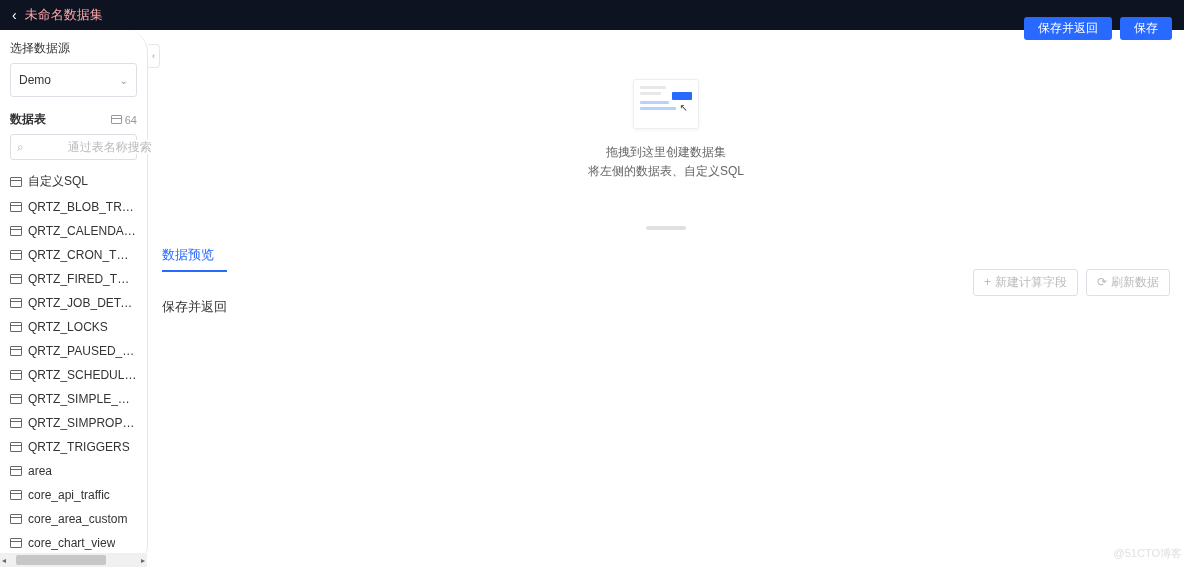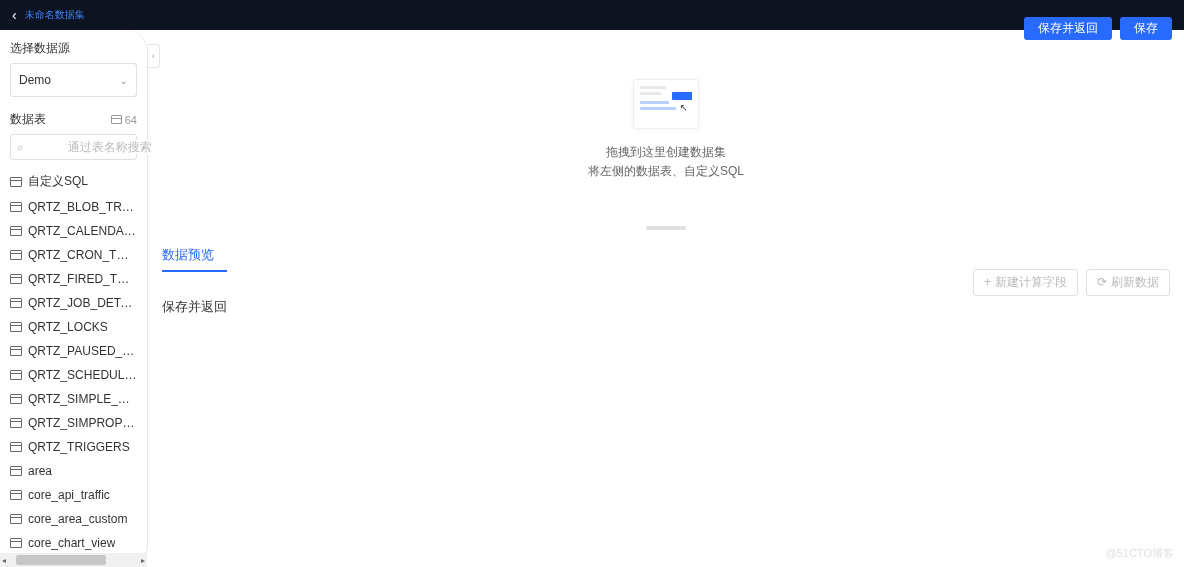--- a/index.html
+++ b/index.html
@@ -1,37 +1,37 @@
 <!DOCTYPE html>
 <html><head>
   <meta charset="utf-8">
   <style>
     * { margin: 0; padding: 0; box-sizing: border-box; }
     body { font-family: -apple-system, BlinkMacSystemFont, "Segoe UI", "PingFang SC", "Microsoft YaHei", sans-serif; font-size: 13px; color: #333; background: #fff; }
     
     .header { height: 30px; background: #0d1321; display: flex; align-items: center; justify-content: space-between; padding: 0 12px; }
     .header-left { display: flex; align-items: center; gap: 8px; }
     .back-icon { color: #fff; cursor: pointer; font-size: 14px; }
-    .header-title { color: #3b82f6; font-size: 10px; }
+    .header-title { color: #fca5a5; font-size: 13px; }
     .header-right { display: flex; gap: 8px; margin-top: 26px; }
     .btn { padding: 3px 14px; border-radius: 3px; font-size: 12px; cursor: pointer; border: none; }
     .btn-primary { background: #2869ff; color: #fff; }
     
     .body { display: flex; height: calc(100vh - 30px); position: relative; }
     
     .sidebar { width: 148px; border-right: 1px solid #e6e6e6; display: flex; flex-direction: column; padding: 10px 0 0 0; position: relative; border-radius: 22px; }
     .sidebar-section { padding: 0 10px; }
     .sidebar-label { font-size: 12px; color: #333; margin-bottom: 6px; }
     
     .select-box { width: 100%; height: 29px; border: 1px solid #dcdfe6; border-radius: 3px; display: flex; align-items: center; justify-content: space-between; padding: 16px 8px; cursor: pointer; background: #fff; }
     .select-value { font-size: 12px; color: #333; }
     .select-arrow { color: #999; font-size: 10px; }
     
     .table-header { display: flex; justify-content: space-between; align-items: center; margin-top: 14px; margin-bottom: 6px; padding: 0 10px; }
-    .table-label { font-size: 12px; color: #333; }
+    .table-label { font-size: 12px; color: #333; font-weight: bold; }
     .table-count { font-size: 11px; color: #999; display: flex; align-items: center; gap: 3px; }
     .table-count-icon { width: 11px; height: 9px; border: 1px solid #999; border-radius: 1px; display: inline-block; position: relative; }
     .table-count-icon::before { content: ""; position: absolute; left: 0; right: 0; top: 2px; border-top: 1px solid #999; }
     
     .search-box { margin: 0 10px 8px 10px; height: 26px; border: 1px solid #dcdfe6; border-radius: 3px; display: flex; align-items: center; padding: 0 6px; gap: 4px; }
     .search-icon { color: #bbb; font-size: 12px; }
     .search-input { border: none; outline: none; font-size: 12px; flex: 1; color: #333; margin-left: 40px; }
     .search-input::placeholder { color: #bbb; }
     
     .table-list { flex: 1; overflow-y: auto; overflow-x: hidden; }
@@ -61,21 +61,21 @@
     
     .content-area { flex: 1; padding: 10px 14px; }
     .content-header { display: flex; justify-content: space-between; align-items: center; border-bottom: 0; }
     .tabs { display: flex; gap: 20px; }
     .tab { padding: 6px 0; font-size: 13px; cursor: pointer; border-bottom: 2px solid transparent; }
     .tab.active { color: #2869ff; border-bottom-color: #2869ff; }
     .tab:not(.active) { color: #333; }
     .content-actions { display: flex; gap: 8px; }
     .btn-outline { background: #fff; border: 1px solid #dcdfe6; color: #bbb; padding: 4px 10px; border-radius: 3px; font-size: 12px; cursor: not-allowed; display: flex; align-items: center; gap: 4px; }
     
-    .watermark { position: fixed; bottom: 6px; right: 10px; font-size: 11px; color: #e0e0e0; }
+    .watermark { position: fixed; bottom: 6px; right: 2px; font-size: 11px; color: #e0e0e0; }
     
     ::-webkit-scrollbar { width: 6px; }
     ::-webkit-scrollbar-thumb { background: #c7c7c7; border-radius: 3px; }
     ::-webkit-scrollbar-track { background: #f0f0f0; }
   </style>
 </head>
 <body>
 
 <div class="header">
   <div class="header-left">

